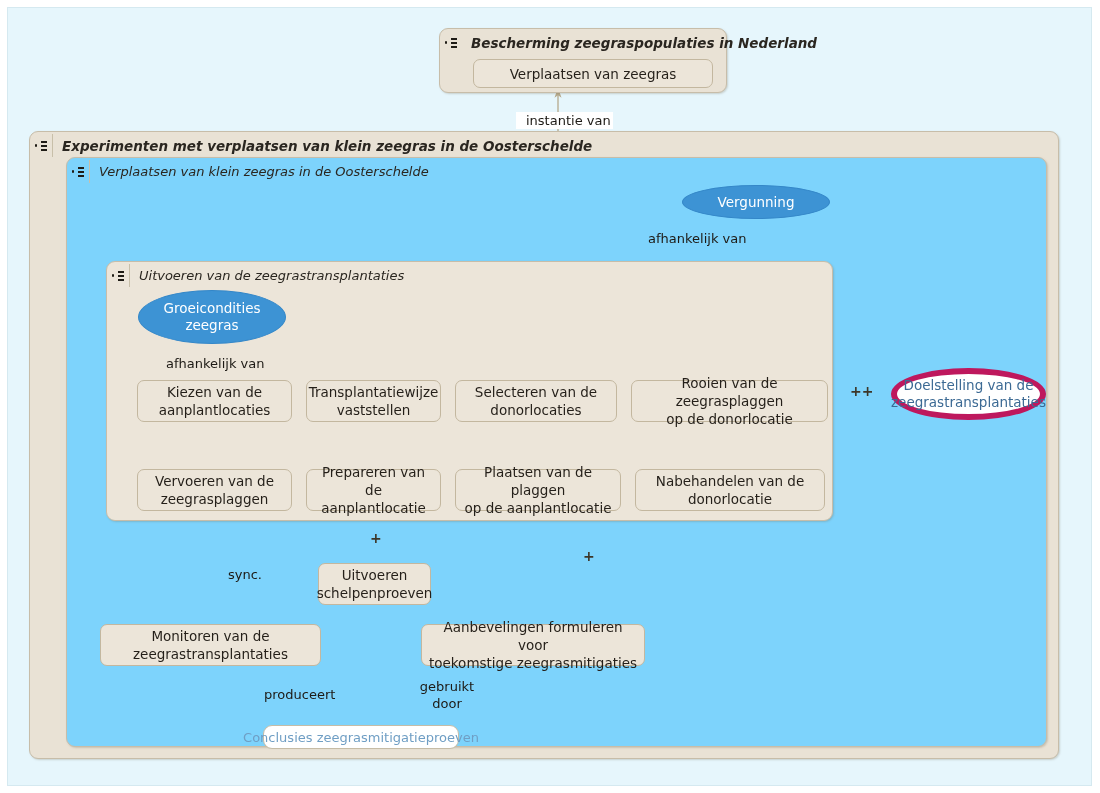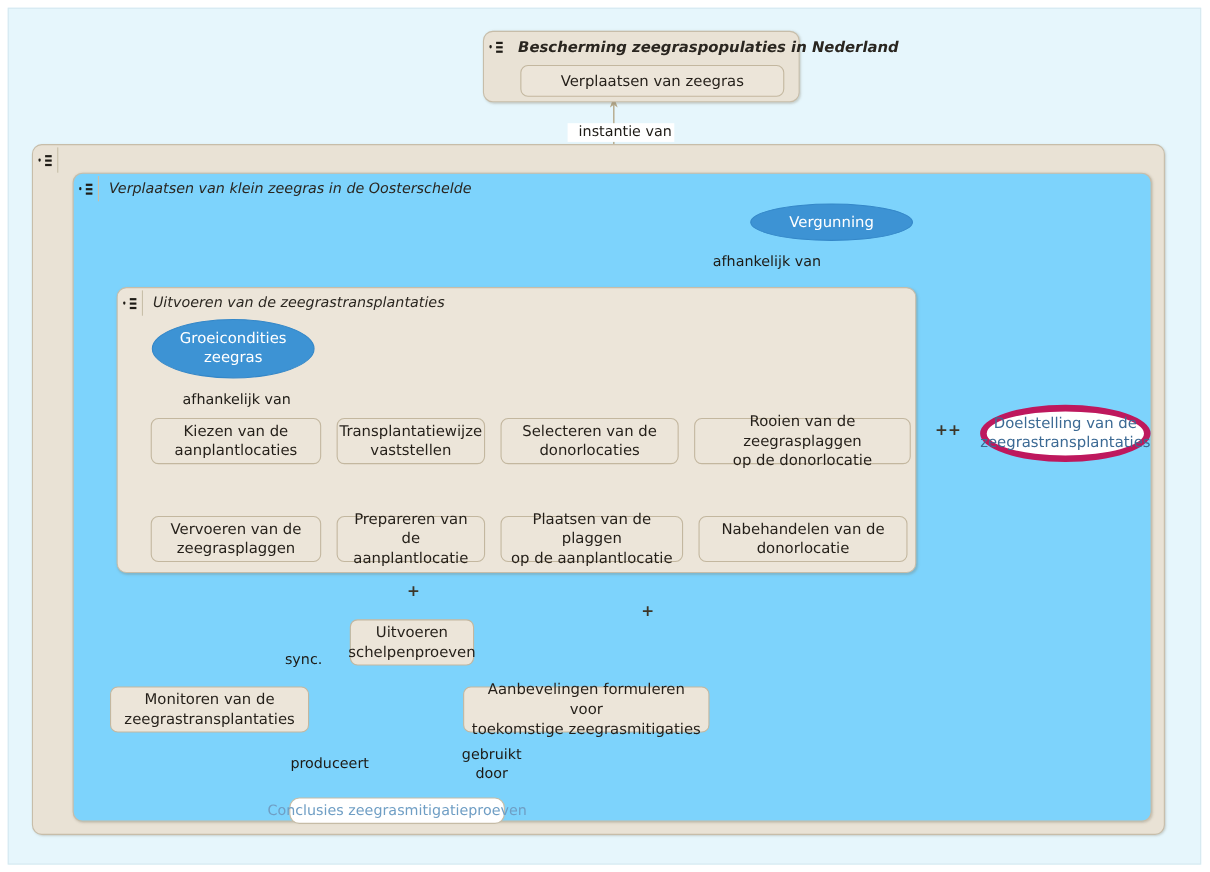--- a/index.html
+++ b/index.html
@@ -195,20 +195,21 @@
   <div class="hdr hdr-bold">
     <div class="icon">
       <span class="glyph">
           <i class="d"></i>
           <i class="l1"></i>
           <i class="l2"></i>
           <i class="l3"></i>
         </span>
     </div>
     <div class="sep"></div>
+    <div class="title">Experimenten met verplaatsen van klein zeegras in de Oosterschelde</div>
   </div>
 </div>
 
 <div class="container container-inner2" style="left:66px;top:157px;width:981px;height:590px;">
   <div class="hdr hdr-norm">
     <div class="icon">
       <span class="glyph">
           <i class="d"></i>
           <i class="l1"></i>
           <i class="l2"></i>
@@ -315,23 +316,23 @@
 <div class="elabel plus" style="left:370px;top:530px;">+</div>
 <div class="elabel plus" style="left:583px;top:548px;">+</div>
 
 <div class="pbox" style="left:318px;top:563px;width:113px;height:42px;">
   <span>
     <span>Uitvoeren</span><br>
     <span>schelpenproeven</span>
   </span>
 </div>
 
-<div class="elabel" style="left:228px;top:592px;margin-left:31px;">sync.</div>
-
-<div class="pbox" style="left:100px;top:624px;width:181px;height:42px;">
+<div class="elabel" style="left:228px;top:566px;">sync.</div>
+
+<div class="pbox" style="left:100px;top:624px;width:221px;height:42px;">
   <span>
     <span>Monitoren van de</span><br>
     <span>zeegrastransplantaties</span>
   </span>
 </div>
 
 <div class="pbox" style="left:421px;top:624px;width:224px;height:42px;">
   <span>
     <span>Aanbevelingen formuleren voor</span><br>
     <span>toekomstige zeegrasmitigaties</span>

